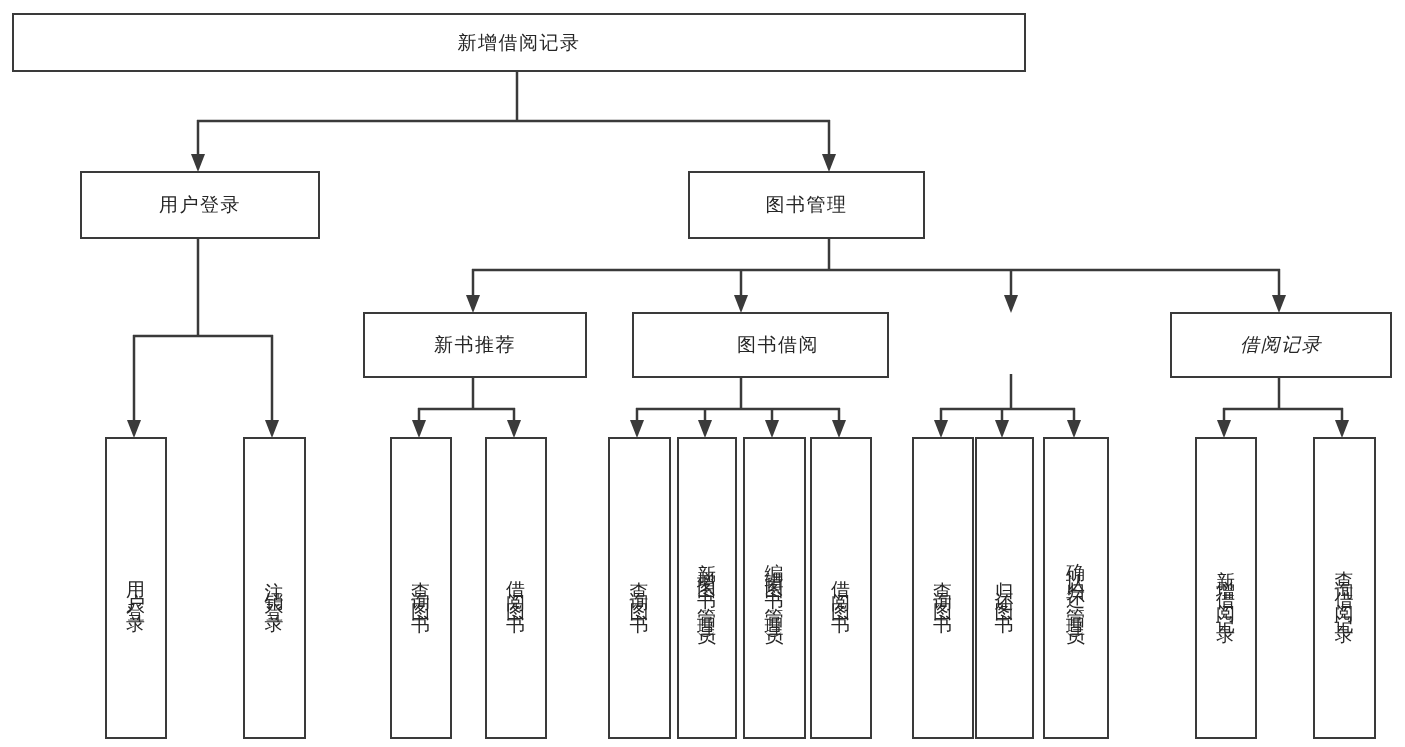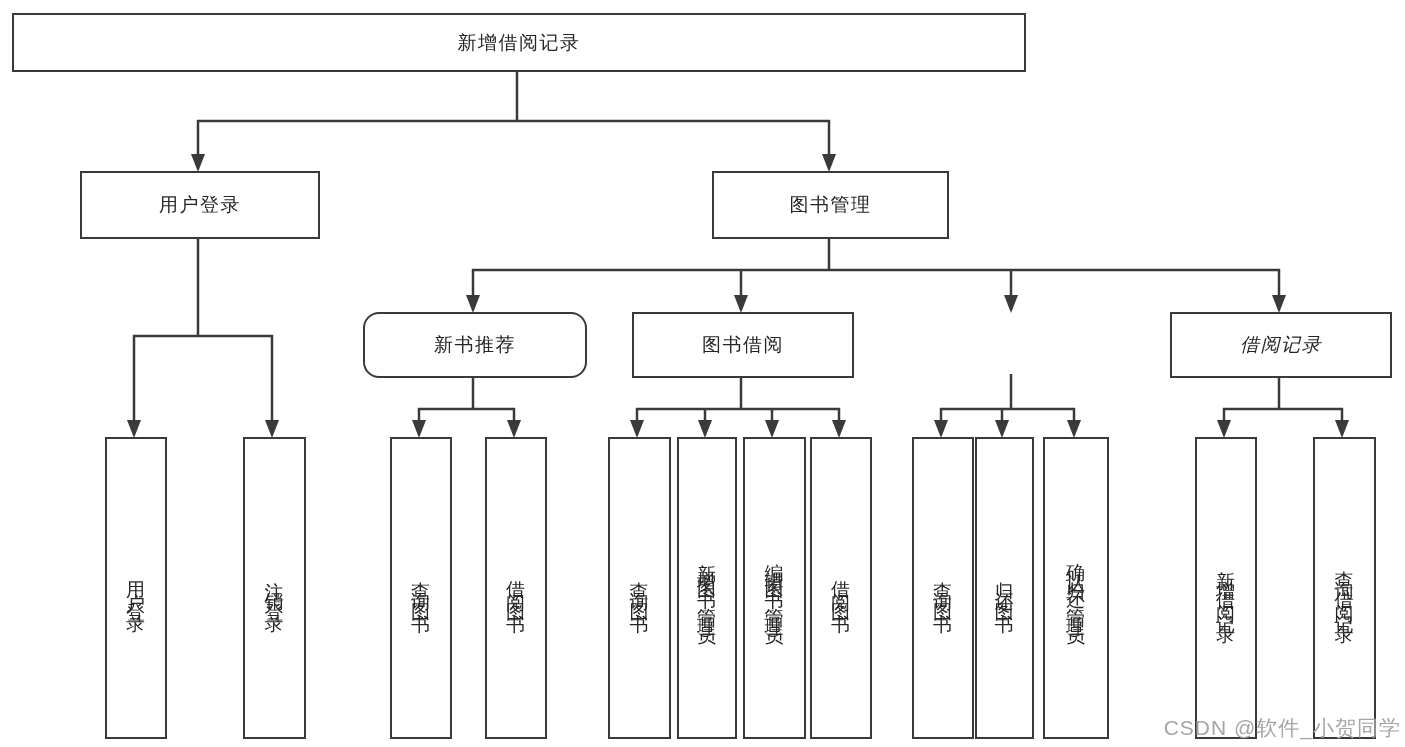--- a/index.html
+++ b/index.html
@@ -140,24 +140,24 @@
       <line x1="1224" y1="408" x2="1224" y2="421"></line>
       <polygon points="1217,420 1231,420 1224,438"></polygon>
       <line x1="1342" y1="408" x2="1342" y2="421"></line>
       <polygon points="1335,420 1349,420 1342,438"></polygon>
     </g>
   </svg>
 
   <div class="node" style="left:12px; top:13px; width:1010px; height:55px;">新增借阅记录</div>
 
   <div class="node" style="left:80px; top:171px; width:236px; height:64px;">用户登录</div>
-  <div class="node" style="left:712px; top:171px; width:233px; height:64px;font-family:Liberation Serif, serif;">图书管理</div>
-
-  <div class="node" style="left:363px; top:312px; width:220px; height:62px;border-radius:16px;">新书推荐</div>
-  <div class="node" style="left:632px; top:312px; width:218px; height:62px;">图书借阅</div>
+  <div class="node" style="left:688px; top:171px; width:233px; height:64px;font-family:Liberation Serif, serif;">图书管理</div>
+
+  <div class="node" style="left:363px; top:312px; width:220px; height:62px;">新书推荐</div>
+  <div class="node" style="left:632px; top:312px; width:218px; height:62px;padding-left:35px;">图书借阅</div>
   <div class="node" style="left:1170px; top:312px; width:218px; height:62px;font-style:italic;">借阅记录</div>
 
   <div class="leaf" style="left:105px; width:58px;">
     <span class="vtext">用户登录</span>
   </div>
   <div class="leaf" style="left:243px; width:59px;">
     <span class="vtext">注销登录</span>
   </div>
 
   <div class="leaf" style="left:390px; width:58px;">
@@ -190,14 +190,13 @@
     <span class="vtext dense">确认归还（管理员）</span>
   </div>
 
   <div class="leaf" style="left:1195px; width:58px;">
     <span class="vtext">新增借阅记录</span>
   </div>
   <div class="leaf" style="left:1313px; width:59px;">
     <span class="vtext">查询借阅记录</span>
   </div>
 
-  <div class="watermark">CSDN @软件_小贺同学</div>
 </div>
 
 </body></html>

